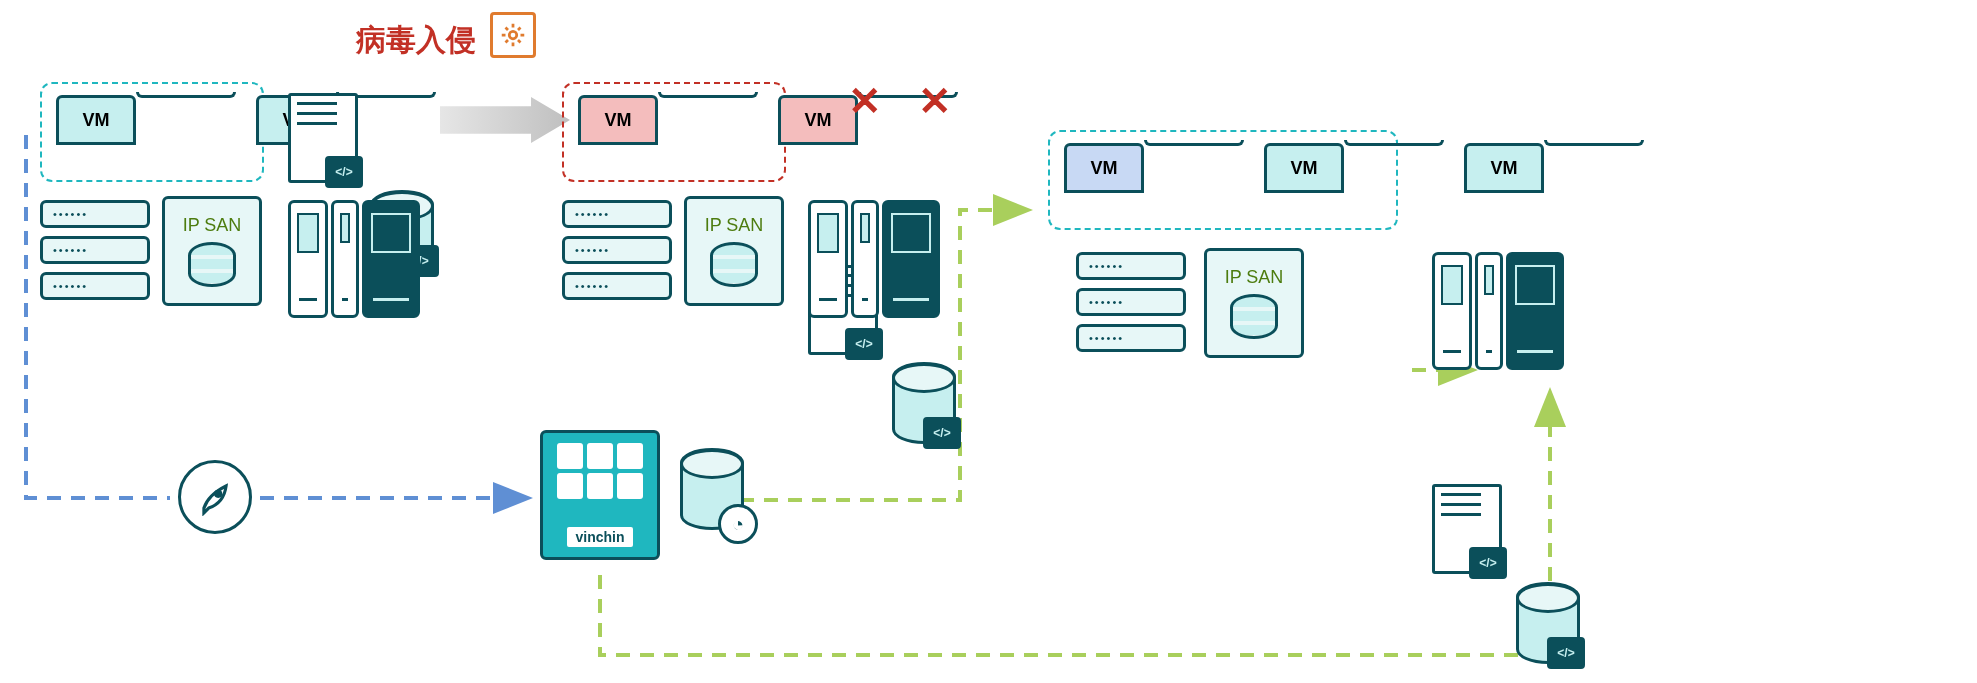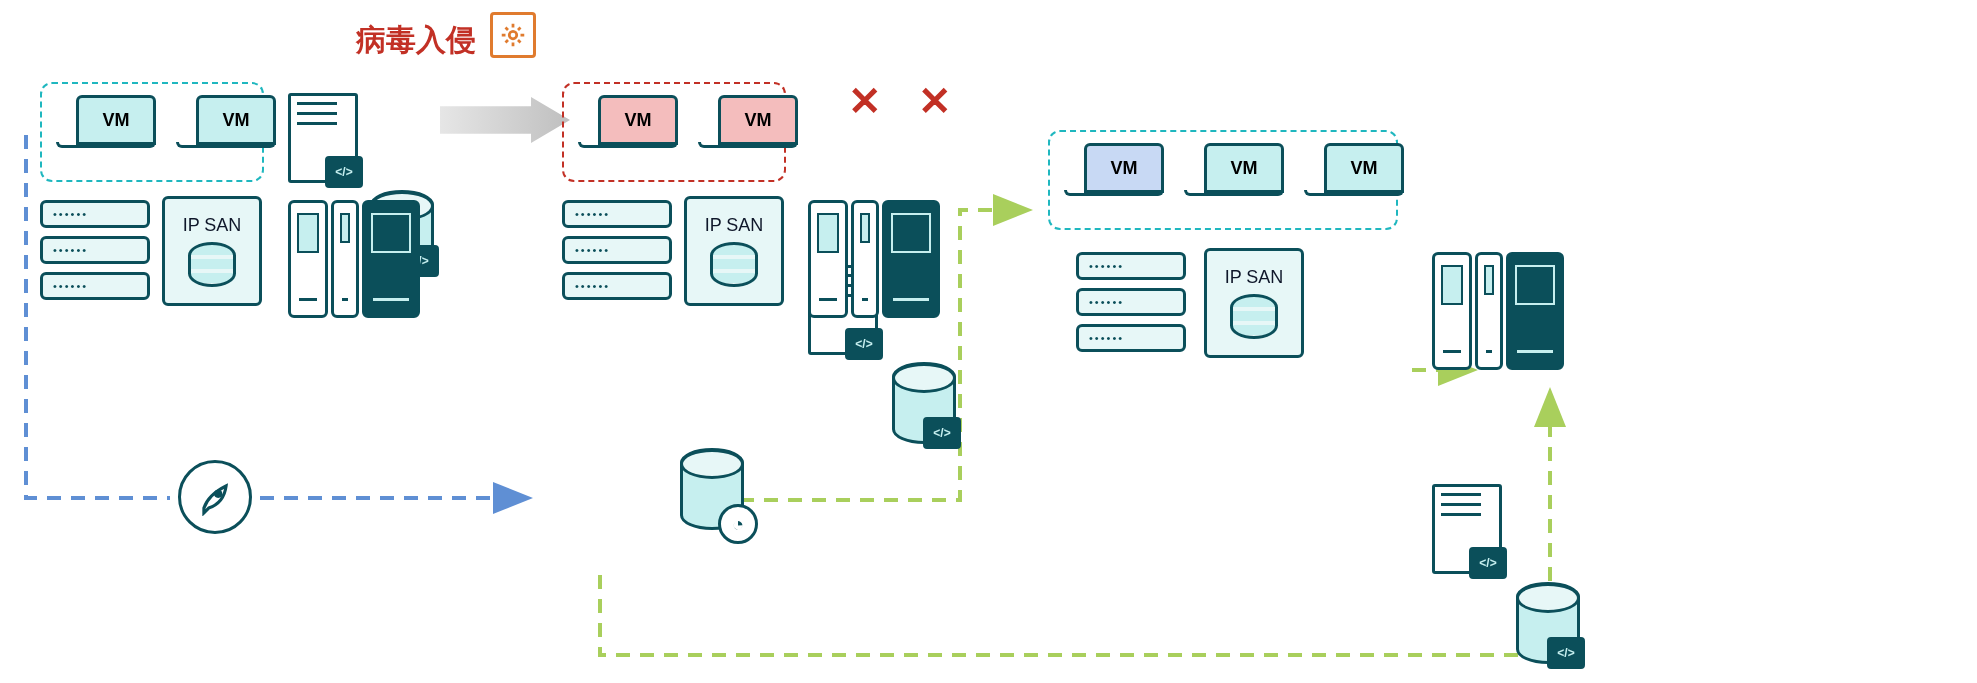--- a/index.html
+++ b/index.html
@@ -2,35 +2,35 @@
 <html><head>
 <meta charset="utf-8">
 <style>
   *{box-sizing:border-box}
   body{margin:0;background:#fff;font-family:Helvetica,Arial,sans-serif;overflow:hidden}
   #canvas{position:relative;width:1977px;height:683px}
   .abs{position:absolute}
   
   .vm{width:80px;height:50px;border:3px solid;border-radius:6px 6px 0 0;display:flex;align-items:center;justify-content:center;font-weight:bold;font-size:18px}
   .vm-base{width:100px;height:6px;border:3px solid;border-top:none;border-radius:0 0 8px 8px;margin-top:-3px}
-  .vm-wrap{display:flex;flex-direction:column;align-items:flex-end}
+  .vm-wrap{display:flex;flex-direction:row;align-items:flex-start}
   .vm.teal{border-color:#0b4f5a;background:#c6efef}
   .vm.teal + .vm-base{border-color:#0b4f5a}
   .vm.red{border-color:#0b4f5a;background:#f4bdbd}
   .vm.red + .vm-base{border-color:#0b4f5a}
   .vm.blue{border-color:#0b4f5a;background:#c8d9f4}
   .vm.blue + .vm-base{border-color:#0b4f5a}
   
   .dashbox{border:2.5px dashed;border-radius:12px}
   
   .srvstack{display:flex;flex-direction:column;gap:8px}
   .srv{width:110px;height:28px;border:3px solid #0b4f5a;border-radius:6px;background:#e7f7f7;display:flex;align-items:center;padding-left:10px}
   .srv .dots{letter-spacing:2px;color:#0b4f5a;font-size:11px}
   
-  .ipsan{width:100px;height:110px;border:3px solid #0b4f5a;border-radius:6px;background:#e7f7f7;display:flex;flex-direction:column;align-items:center;justify-content:center;gap:6px;font-size:18px;color:#0f172a;font-weight:500}
+  .ipsan{width:100px;height:110px;border:3px solid #0b4f5a;border-radius:6px;background:#e7f7f7;display:flex;flex-direction:column;align-items:center;justify-content:center;gap:6px;font-size:18px;color:#4d7c0f;font-weight:500}
   .ipsan .disks{width:48px;height:45px;border:3px solid #0b4f5a;border-radius:50%/30%;position:relative;background:repeating-linear-gradient(to bottom,#c6efef 0 10px,transparent 10px 14px)}
   
   .doc{width:70px;height:90px;border:3px solid #0b4f5a;border-radius:3px;background:#fff;position:relative}
   .doc:before{content:"";position:absolute;top:6px;left:6px;width:40px;height:3px;background:#0b4f5a;box-shadow:0 10px 0 #0b4f5a,0 20px 0 #0b4f5a}
   .doc:after{content:"</>";position:absolute;bottom:-8px;right:-8px;width:32px;height:26px;border:3px solid #0b4f5a;background:#0b4f5a;color:#c6efef;font-size:12px;font-weight:bold;display:flex;align-items:center;justify-content:center;border-radius:4px}
   
   .db{width:64px;height:82px;border:3px solid #0b4f5a;border-radius:50%/18%;background:#c6efef;position:relative}
   .db:before{content:"";position:absolute;top:-2px;left:-3px;right:-3px;height:24px;border:3px solid #0b4f5a;border-radius:50%;background:#e7f7f7}
   .db:after{content:"</>";position:absolute;bottom:-8px;right:-8px;width:32px;height:26px;border:3px solid #0b4f5a;background:#0b4f5a;color:#c6efef;font-size:12px;font-weight:bold;display:flex;align-items:center;justify-content:center;border-radius:4px}
   .db.plain:after{display:none}
@@ -228,18 +228,29 @@
         <div class="line"></div>
       </div>
 </div>
 
 <div class="abs rocket" style="left:178px;top:460px">
   <svg width="38" height="38" viewBox="0 0 24 24" fill="none" stroke="#0b4f5a" stroke-width="2">
         <path d="M5 19c2-6 6-10 14-14-1 8-5 12-11 14l-3 3z"></path>
         <circle cx="14" cy="10" r="1.6" fill="#0b4f5a"></circle>
       </svg>
 </div>
+<div class="abs vinbox" style="left:540px;top:430px">
+  <div class="grid">
+        <span></span>
+        <span></span>
+        <span></span>
+        <span></span>
+        <span></span>
+        <span></span>
+      </div>
+  <div class="lbl">vinchin</div>
+</div>
 <div class="abs" style="left:680px;top:448px">
   <div class="db plain"></div>
   <div class="shield">◔</div>
 </div>
 
 </div>
 
 </body></html>

